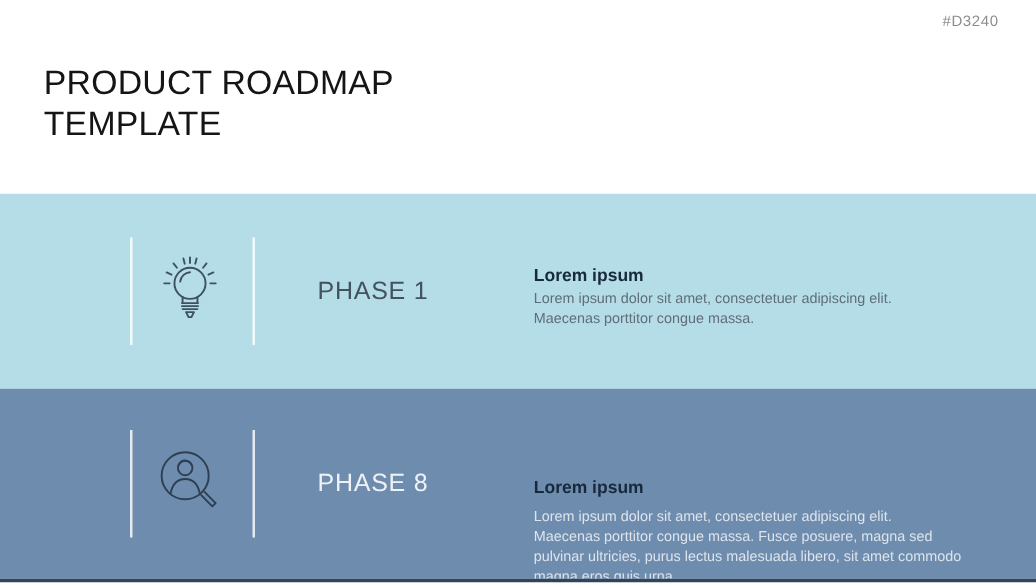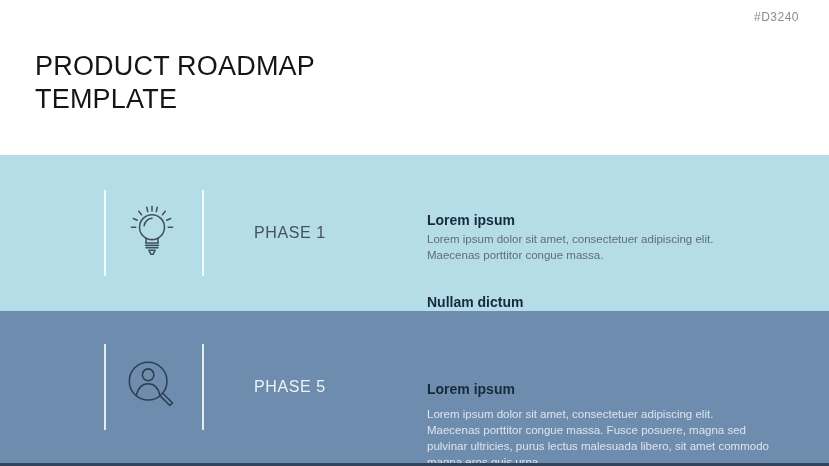--- a/index.html
+++ b/index.html
@@ -32,21 +32,21 @@
   .vline.l2 { left:202px; }
 
   .icon-box {
     position:absolute; left:120px; top:50%; transform:translateY(-50%);
     width:64px; display:flex; justify-content:center; align-items:center;
   }
 
   .phase-label {
     position:absolute; left:254px; top:0; height:100%;
     display:flex; align-items:center;
-    font-size:16px; letter-spacing:0.6px;
+    font-size:20px; letter-spacing:0.6px;
   }
   .p1 .phase-label { color:#43525f; }
   .p2 .phase-label { color:#eef2f6; }
 
   .content { position:absolute; left:427px; width:342px; }
   .p1 .content { top:26px; }
   .p2 .content { top:39px; }
 
   .sec-h { font-size:14px; font-weight:bold; color:#17293d; margin-bottom:3px;margin-top:31px; }
   .sec-b { font-size:11.5px; line-height:16px; }
@@ -84,39 +84,38 @@
           <line x1="17.8" y1="46.5" x2="30.2" y2="46.5"></line>
           <path d="M20.7,49 h6.6 l-2.1,4.2 h-2.4 z"></path>
         </svg>
       </span>
     </div>
     <div class="vline l2"></div>
     <div class="phase-label">PHASE 1</div>
     <div class="content">
       <div class="sec-h">Lorem ipsum</div>
       <div class="sec-b">Lorem ipsum dolor sit amet, consectetuer adipiscing elit. Maecenas porttitor congue massa.</div>
-      <div class="sec-h">Nullam dictum</div>
     </div>
   </div>
 
   <div class="band p2">
     <div class="vline l1"></div>
     <div class="icon-box">
       <span>
         <svg width="56" height="56" viewBox="0 0 58 58" fill="none" stroke="#2d4053" stroke-width="1.6" stroke-linecap="round" stroke-linejoin="round">
           <circle cx="25" cy="25" r="19.5"></circle>
           <circle cx="25" cy="18.5" r="6"></circle>
           <path d="M19.4,16.5 Q21,12.2 25.3,12.4 Q29.3,12.6 30.3,16.2"></path>
           <path d="M12.8,40 C14.5,31 18.7,27.6 25,27.6 C31.3,27.6 35.5,31 37.2,40"></path>
           <path d="M38.3,41 L47.5,50.3 M41,38.3 L50.2,47.6 M47.5,50.3 L50.2,47.6"></path>
         </svg>
       </span>
     </div>
     <div class="vline l2"></div>
-    <div class="phase-label">PHASE 5</div>
+    <div class="phase-label">PHASE 8</div>
     <div class="content">
       <div class="sec-h">Lorem ipsum</div>
       <div class="sec-b">Lorem ipsum dolor sit amet, consectetuer adipiscing elit. Maecenas porttitor congue massa. Fusce posuere, magna sed pulvinar ultricies, purus lectus malesuada libero, sit amet commodo magna eros quis urna.</div>
     </div>
   </div>
 
   <div class="bottom-strip"></div>
 
 </div>
 

